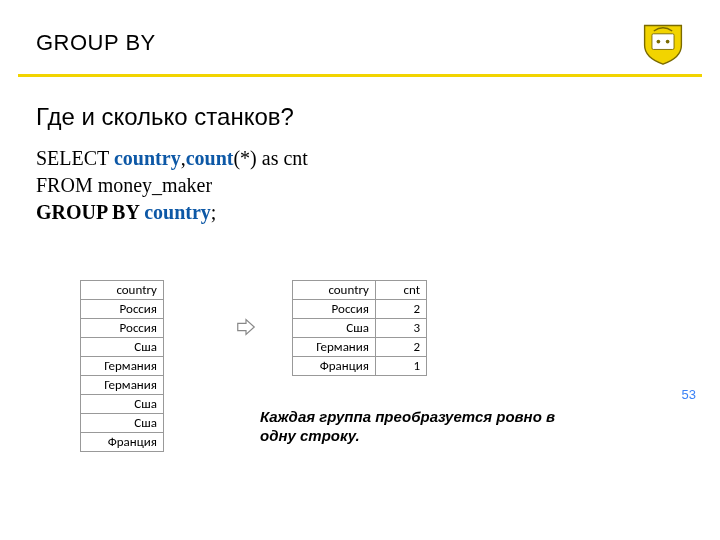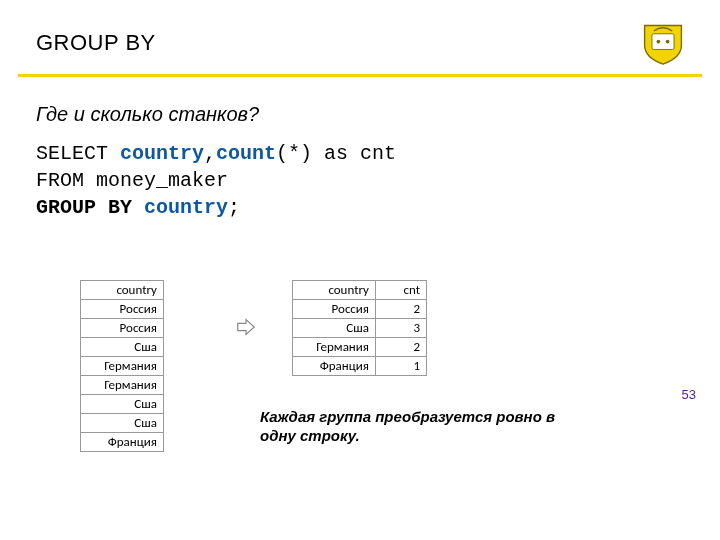--- a/index.html
+++ b/index.html
@@ -35,26 +35,25 @@
     height: 46px;
     margin-right: 10px;
   }
   .rule {
     margin: 8px 18px 0 18px;
     height: 3px;
     background: #f2d400;
   }
   .question {
     margin: 26px 12px 0 36px;
-    font-size: 20px;
-    font-style: italic;
+    font-size: 24px;
   }
   .sql {
     margin: 14px 0 0 36px;
-    font-family: Liberation Mono, monospace;
+    font-family: Liberation Serif, serif;
     font-size: 20px;
     line-height: 1.35;
     white-space: pre;
   }
   .kw-blue { color: #0d58a6; font-weight: bold; }
   .kw-bold { font-weight: bold; }
 
   .tables-area {
     position: absolute;
     left: 80px;
@@ -105,21 +104,21 @@
     font-size: 15px;
     font-style: italic;
     font-weight: bold;
     line-height: 1.25;
   }
   .pagenum {
     position: absolute;
     right: 24px;
     bottom: 14px;
     font-size: 13px;
-    color: #4c1d95;
+    color: #3b82f6;
   }
 </style>
 </head>
 <body>
 
 <div class="slide">
 
   <div class="title-row">
     <div class="title">GROUP BY</div>
     <div class="logo">

